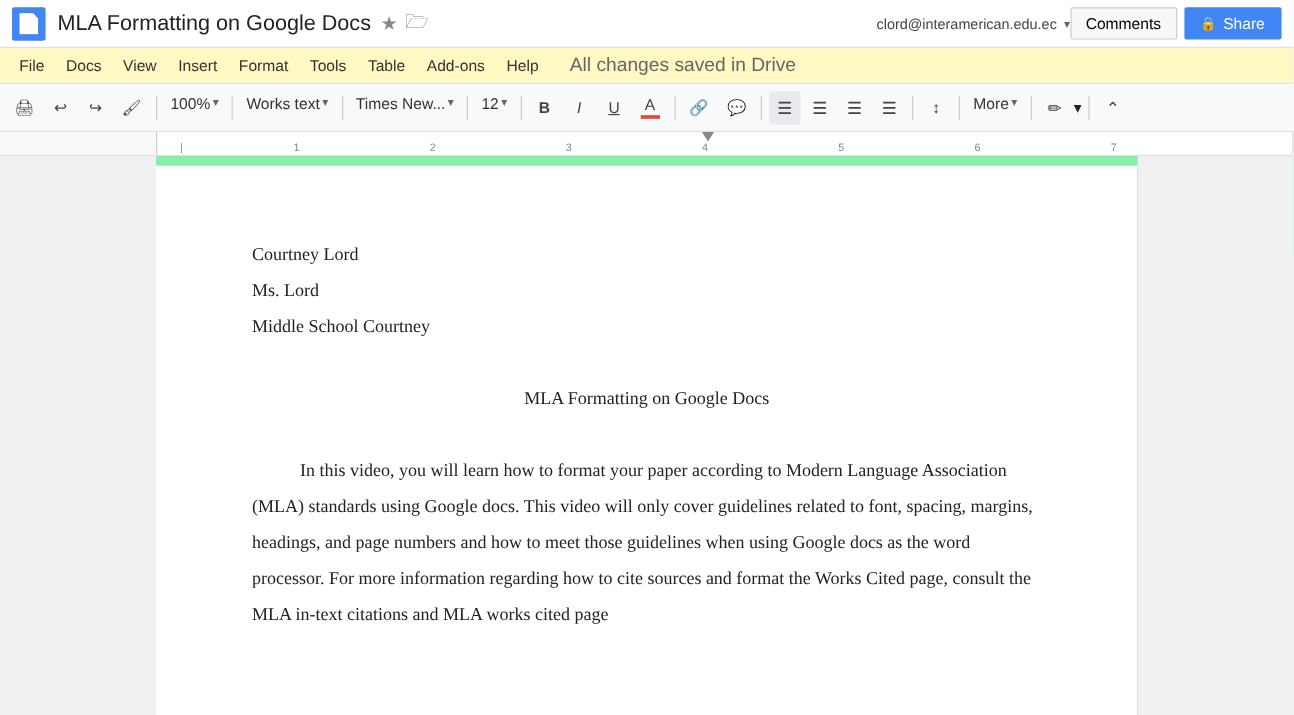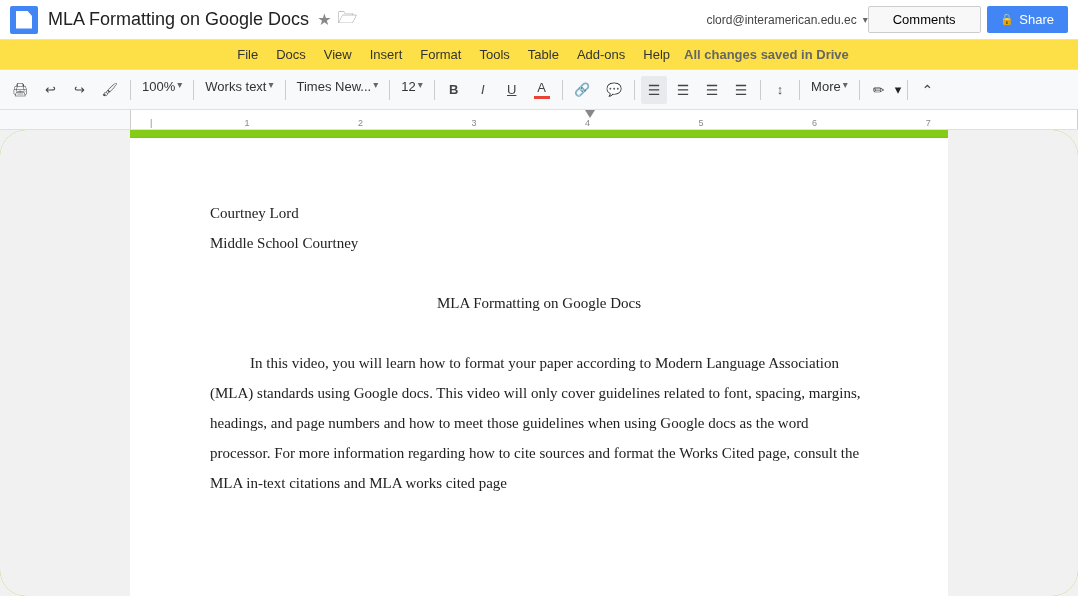--- a/index.html
+++ b/index.html
@@ -34,21 +34,21 @@
       margin-right: 8px;
       font-weight: normal;
     }
     .title-icon { color: #888; font-size: 16px; margin-right: 6px; cursor: pointer; }
     .title-spacer { flex: 1; }
     .user-email { font-size: 12px; color: #444; margin-right: 6px; }
     .email-dropdown { font-size: 10px; color: #666; }
     .comments-btn {
       border: 1px solid #ccc;
       background: #f8f8f8;
-      padding: 5px 24px;
+      padding: 5px 12px;
       border-radius: 2px;
       font-size: 13px;
       cursor: pointer;
       margin-right: 6px;
     }
     .share-btn {
       background: #4285f4;
       color: white;
       border: none;
       padding: 6px 14px;
@@ -56,39 +56,37 @@
       font-size: 13px;
       cursor: pointer;
       display: flex; align-items: center; gap: 5px;
     }
     .lock-icon { font-size: 11px; }
 
     
     #menu-bar {
       display: flex;
       align-items: center;
-      background: #fde047;
+      background: #fef9c3;
       padding: 2px 8px;
       border-bottom: 1px solid #e0e0e0;
       height: 30px;
       gap: 2px;
-      justify-content: center;
     }
     .menu-item {
       padding: 3px 8px;
       font-size: 13px;
       color: #333;
       cursor: pointer;
       border-radius: 2px;
     }
     .autosave-msg {
-      font-size: 13px;
+      font-size: 16px;
       color: #666;
-      margin-left: 4px;
-      font-weight: bold;
+      margin-left: 16px;
     }
 
     
     #toolbar {
       display: flex;
       align-items: center;
       background: #f8f9fa;
       border-bottom: 1px solid #e0e0e0;
       padding: 3px 6px;
       height: 40px;
@@ -160,23 +158,22 @@
       width: 0; height: 0;
       border-left: 5px solid transparent;
       border-right: 5px solid transparent;
       border-top: 8px solid #888;
     }
 
     
     #main {
       display: flex;
       height: calc(596px - 40px - 30px - 40px - 20px);
-      background: #84cc16;
+      background: #86efac;
       overflow: hidden;
-      border-radius: 26px;
     }
     #left-sidebar {
       width: 130px;
       background: #f1f1f1;
       flex-shrink: 0;
     }
     #right-sidebar {
       width: 130px;
       background: #f1f1f1;
       flex-shrink: 0;
@@ -314,20 +311,21 @@
     <span class="ruler-number" style="left: 72%;">6</span>
     <span class="ruler-number" style="left: 84%;">7</span>
   </div>
 </div>
 
 <div id="main">
   <div id="left-sidebar"></div>
   <div id="page-area">
     <div id="page">
       <span class="doc-line">Courtney Lord</span>
+      <span class="doc-line">Ms. Lord</span>
       <span class="doc-line">Middle School Courtney</span>
       <span class="doc-line">&nbsp;</span>
       <span class="doc-line doc-heading">MLA Formatting on Google Docs</span>
       <span class="doc-line">&nbsp;</span>
       <span class="doc-line doc-indent">In this video, you will learn how to format your paper according to Modern Language Association (MLA) standards using Google docs. This video will only cover guidelines related to font, spacing, margins, headings, and page numbers and how to meet those guidelines when using Google docs as the word processor. For more information regarding how to cite sources and format the Works Cited page, consult the MLA in-text citations and MLA works cited page</span>
     </div>
   </div>
   <div id="right-sidebar"></div>
 </div>
 

